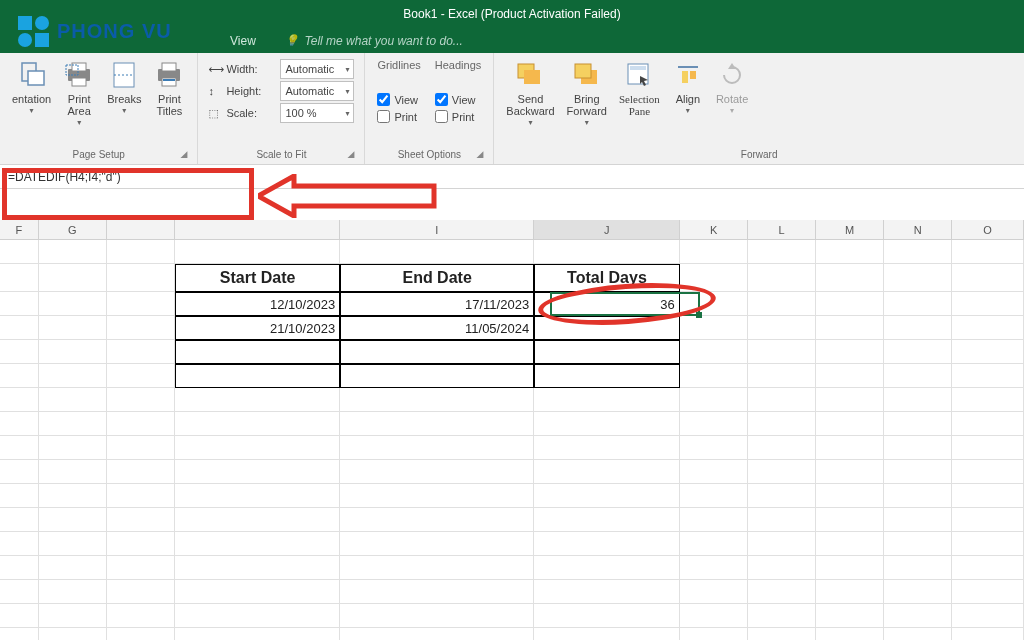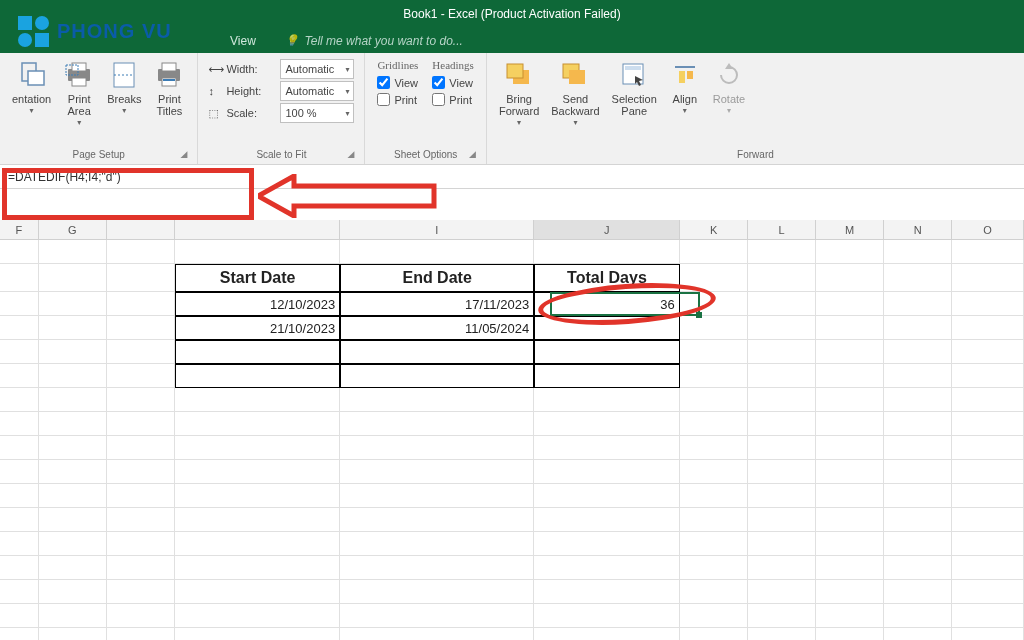--- a/index.html
+++ b/index.html
@@ -28,21 +28,21 @@
 .drop::after { content: "▾"; font-size: 8px; color: #666; display: block; margin-top: 1px; }
 
 .fit-rows { display: flex; flex-direction: column; gap: 2px; font-size: 11px; color: #444; padding: 2px 4px; }
 .fit-row { display: flex; align-items: center; gap: 4px; }
 .fit-row .lbl { width: 50px; }
 .fit-row .val { width: 74px; height: 20px; border: 1px solid #c0c0c0; background: #fff; font-size: 11px; padding: 0 4px; display: flex; align-items: center; justify-content: space-between; }
 .fit-row .val::after { content: "▾"; font-size: 8px; color: #666; }
 
 .opt-cols { display: flex; gap: 14px; padding: 2px 6px; font-size: 11px; color: #444; }
 .opt-col { display: flex; flex-direction: column; gap: 4px; }
-.opt-col .hd { color: #666; margin-bottom: 1px; font-family: Liberation Serif, serif; }
+.opt-col .hd { color: #666; margin-bottom: 18px; }
 .chk { display: flex; align-items: center; gap: 4px; }
 .chk input { width: 13px; height: 13px; }
 
 .dlaunch { position: absolute; right: 4px; bottom: 3px; font-size: 9px; color: #888; }
 
 .formula-area { height: 24px; display: flex; align-items: center; border-bottom: 1px solid #d4d4d4; font-size: 12px; color: #333; background: #fff; }
 .formula-box { flex: 1; padding: 2px 8px; }
 
 .redbox { position: absolute; left: 2px; top: 168px; width: 252px; height: 52px; border: 5px solid #e1342a; z-index: 40; pointer-events: none; }
 .redarrow { position: absolute; left: 258px; top: 174px; z-index: 40; pointer-events: none; }
@@ -193,46 +193,46 @@
       </div>
     </div>
     <div class="group-label" style="position:relative;"><span>Sheet Options</span><span class="dlaunch">◢</span></div>
   </div>
 
   <div class="group" style="flex:1;border-right:none;">
     <div class="group-body">
       <div class="btn-lg drop">
         <div class="ic">
             <svg width="28" height="26">
+              <rect x="2" y="2" width="16" height="14" fill="#f5d060" stroke="#c89030"></rect>
+              <rect x="8" y="8" width="16" height="14" fill="#f5b84d"></rect>
+            </svg>
+          </div>
+        <span style="white-space:pre-line;">Send
+Backward</span>
+      </div>
+      <div class="btn-lg drop">
+        <div class="ic">
+            <svg width="28" height="26">
               <rect x="8" y="8" width="16" height="14" fill="#f5b84d"></rect>
               <rect x="2" y="2" width="16" height="14" fill="#f5d060" stroke="#c89030"></rect>
             </svg>
           </div>
         <span style="white-space:pre-line;">Bring
 Forward</span>
-      </div>
-      <div class="btn-lg drop">
-        <div class="ic">
-            <svg width="28" height="26">
-              <rect x="2" y="2" width="16" height="14" fill="#f5d060" stroke="#c89030"></rect>
-              <rect x="8" y="8" width="16" height="14" fill="#f5b84d"></rect>
-            </svg>
-          </div>
-        <span style="white-space:pre-line;">Send
-Backward</span>
       </div>
       <div class="btn-lg">
         <div class="ic">
             <svg width="26" height="26">
               <rect x="2" y="2" width="20" height="20" fill="#fff" stroke="#6a8fb5"></rect>
               <rect x="4" y="4" width="16" height="4" fill="#cde"></rect>
               <path d="M14 14 L22 18 L18 19 L20 23 L18 24 L16 20 L14 22 Z" fill="#444"></path>
             </svg>
           </div>
-        <span style="white-space:pre-line;">Selection
+        <span style="white-space:pre-line;font-family:Liberation Serif, serif;">Selection
 Pane</span>
       </div>
       <div class="btn-lg drop">
         <div class="ic">
             <svg width="24" height="24">
               <line x1="2" y1="4" x2="22" y2="4" stroke="#6a8fb5" stroke-width="2"></line>
               <rect x="6" y="8" width="6" height="12" fill="#f5d060"></rect>
               <rect x="14" y="8" width="6" height="8" fill="#f5b84d"></rect>
             </svg>
           </div>

